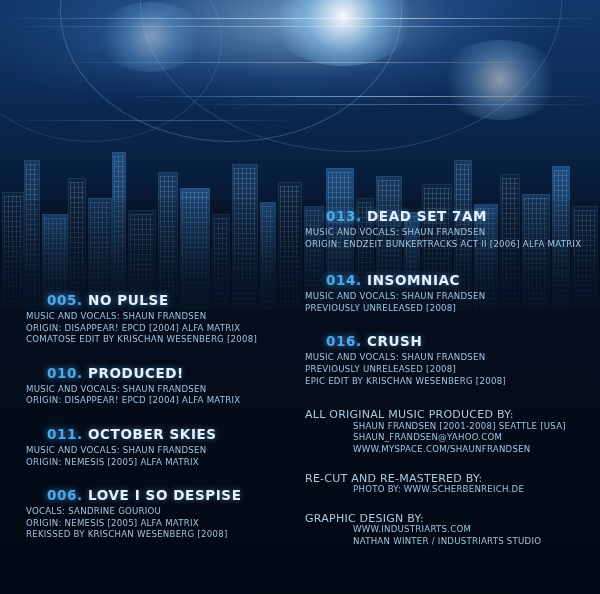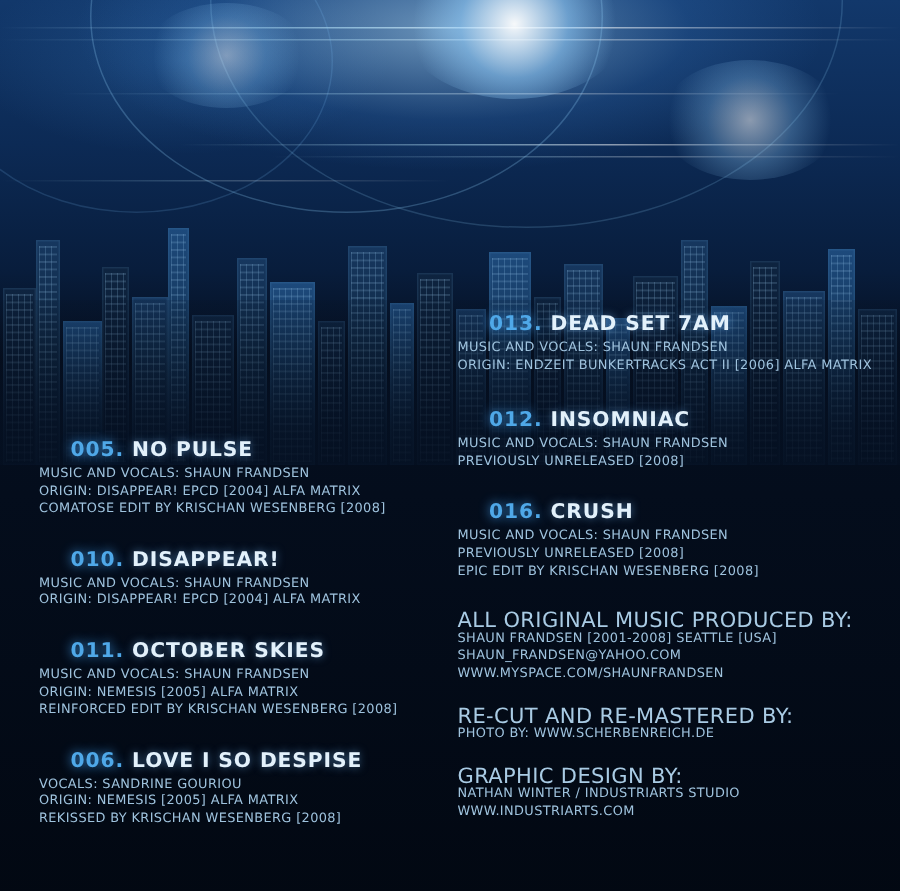--- a/index.html
+++ b/index.html
@@ -124,27 +124,27 @@
     font-size: 8.6px;
     line-height: 11.6px;
     letter-spacing: 0.25px;
     color: #9fc3de;
     white-space: nowrap;
     text-transform: uppercase;
   }
 
   .block { margin-bottom: 17px; }
   .block-head {
-    font-size: 14px;
+    font-size: 11px;
     line-height: 11.6px;
     letter-spacing: 0.25px;
     color: #a9cbe4;
     text-transform: uppercase;
   }
-  .block .line { color: #9fc3de; }
+  .block .line { color: #9fc3de; margin-left: 48px; }
 
   .gap-top { margin-top: 22px; }
 </style>
 </head>
 <body>
 
 <div id="sleeve">
 
   <div class="sky"></div>
 
@@ -202,34 +202,33 @@
           <span class="track-title">NO PULSE</span>
         </div>
         <div class="line">MUSIC AND VOCALS: SHAUN FRANDSEN</div>
         <div class="line">ORIGIN: DISAPPEAR! EPCD [2004] ALFA MATRIX</div>
         <div class="line">COMATOSE EDIT BY KRISCHAN WESENBERG [2008]</div>
       </div>
 
       <div class="track">
         <div class="track-head">
           <span class="track-num">010.</span>
-          <span class="track-title">DISAPPEAR!</span>
+          <span class="track-title">PRODUCED!</span>
         </div>
         <div class="line">MUSIC AND VOCALS: SHAUN FRANDSEN</div>
         <div class="line">ORIGIN: DISAPPEAR! EPCD [2004] ALFA MATRIX</div>
       </div>
 
       <div class="track">
         <div class="track-head">
           <span class="track-num">011.</span>
           <span class="track-title">OCTOBER SKIES</span>
         </div>
         <div class="line">MUSIC AND VOCALS: SHAUN FRANDSEN</div>
         <div class="line">ORIGIN: NEMESIS [2005] ALFA MATRIX</div>
-        <div class="line">REINFORCED EDIT BY KRISCHAN WESENBERG [2008]</div>
       </div>
 
       <div class="track">
         <div class="track-head">
           <span class="track-num">006.</span>
           <span class="track-title">LOVE I SO DESPISE</span>
         </div>
         <div class="line">VOCALS: SANDRINE GOURIOU</div>
         <div class="line">ORIGIN: NEMESIS [2005] ALFA MATRIX</div>
         <div class="line">REKISSED BY KRISCHAN WESENBERG [2008]</div>
@@ -243,21 +242,21 @@
         <div class="track-head">
           <span class="track-num">013.</span>
           <span class="track-title">DEAD SET 7AM</span>
         </div>
         <div class="line">MUSIC AND VOCALS: SHAUN FRANDSEN</div>
         <div class="line">ORIGIN: ENDZEIT BUNKERTRACKS ACT II [2006] ALFA MATRIX</div>
       </div>
 
       <div class="track gap-top">
         <div class="track-head">
-          <span class="track-num">012.</span>
+          <span class="track-num">014.</span>
           <span class="track-title">INSOMNIAC</span>
         </div>
         <div class="line">MUSIC AND VOCALS: SHAUN FRANDSEN</div>
         <div class="line">PREVIOUSLY UNRELEASED [2008]</div>
       </div>
 
       <div class="track">
         <div class="track-head">
           <span class="track-num">016.</span>
           <span class="track-title">CRUSH</span>
@@ -274,19 +273,19 @@
         <div class="line">WWW.MYSPACE.COM/SHAUNFRANDSEN</div>
       </div>
 
       <div class="block">
         <div class="block-head">RE-CUT AND RE-MASTERED BY:</div>
         <div class="line">PHOTO BY: WWW.SCHERBENREICH.DE</div>
       </div>
 
       <div class="block">
         <div class="block-head">GRAPHIC DESIGN BY:</div>
+        <div class="line">WWW.INDUSTRIARTS.COM</div>
         <div class="line">NATHAN WINTER / INDUSTRIARTS STUDIO</div>
-        <div class="line">WWW.INDUSTRIARTS.COM</div>
       </div>
 
     </div>
   </div>
 </div>
 
 </body></html>

